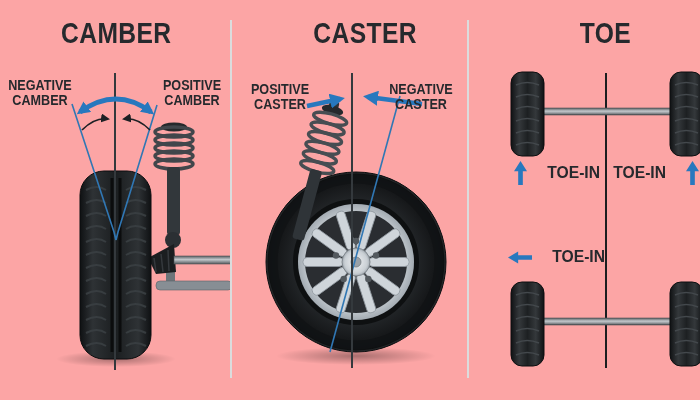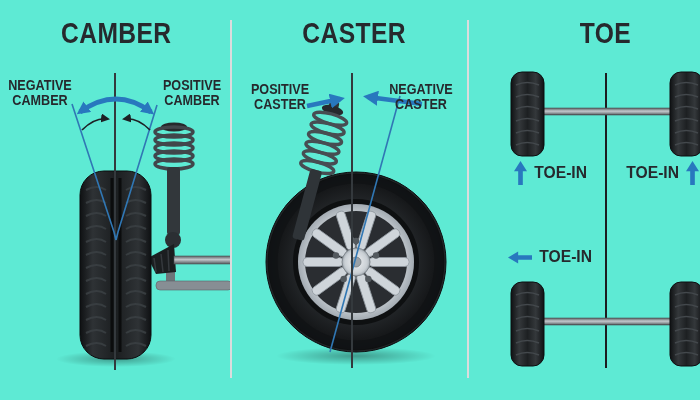--- a/index.html
+++ b/index.html
@@ -1,34 +1,34 @@
 <!DOCTYPE html>
 <html><head>
 <meta charset="utf-8">
 <style>
   html,body{margin:0;padding:0;background:#fff;}
-  .fig{position:relative;width:700px;height:400px;background:#5eead4;
+  .fig{position:relative;width:700px;height:400px;background:#fca5a5;
        font-family:"Liberation Sans",sans-serif;overflow:hidden;}
   .panel{position:absolute;top:0;height:400px;}
   #p1{left:0;width:232px;}
-  #p2{left:232px;width:245px;}
+  #p2{left:232px;width:245px;padding-left:22px;}
   #p3{left:469px;width:231px;margin-left:16px;}
   .divider{position:absolute;top:20px;height:358px;width:2px;background:#dbdcdd;}
   #div1{left:230px;} #div2{left:467px;}
   .title{position:absolute;top:16px;left:0;right:0;text-align:center;
          font-size:30px;font-weight:700;color:#26292d;letter-spacing:.5px;white-space:nowrap;}
   .cond{display:inline-block;transform:scaleX(.82);}
   .lbl{position:absolute;font-size:14px;font-weight:700;color:#26292d;
        text-align:center;line-height:1.08;transform:scaleX(.9);}
   #p1 .lbl.neg{left:2px;top:78px;width:76px;}
   #p1 .lbl.pos{left:154px;top:78px;width:76px;}
   #p2 .lbl.pos{left:9px;top:82px;width:78px;}
   #p2 .lbl.neg{left:150px;top:82px;width:78px;}
   .illus{position:absolute;left:0;top:0;}
-  .toe-row{position:absolute;display:flex;align-items:center;gap:5px;}
+  .toe-row{position:absolute;display:flex;align-items:center;gap:18px;}
   .toe-lbl{font-size:17px;font-weight:700;color:#26292d;white-space:nowrap;
            display:inline-block;transform:scaleX(.92);}
   .r1l{left:29px;top:160px;}
   .r1r{right:17px;top:160px;}
   .r2l{left:23px;top:247px;}
   .r2r{right:16px;top:247px;}
 </style>
 </head>
 <body>
 

